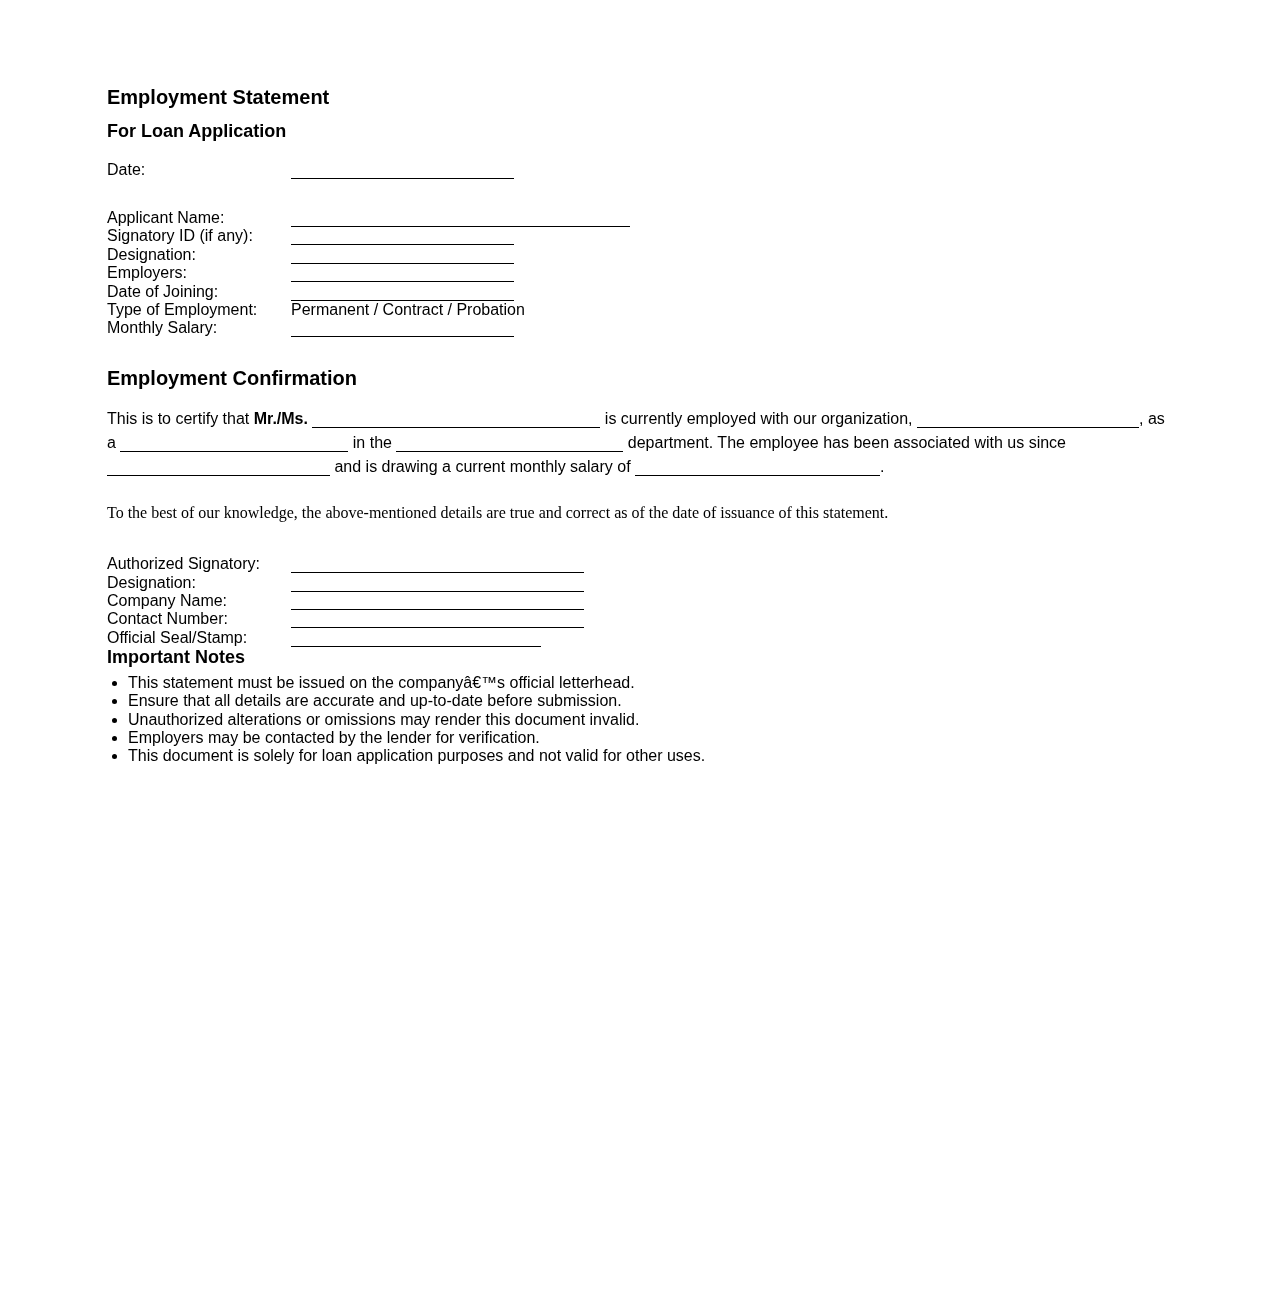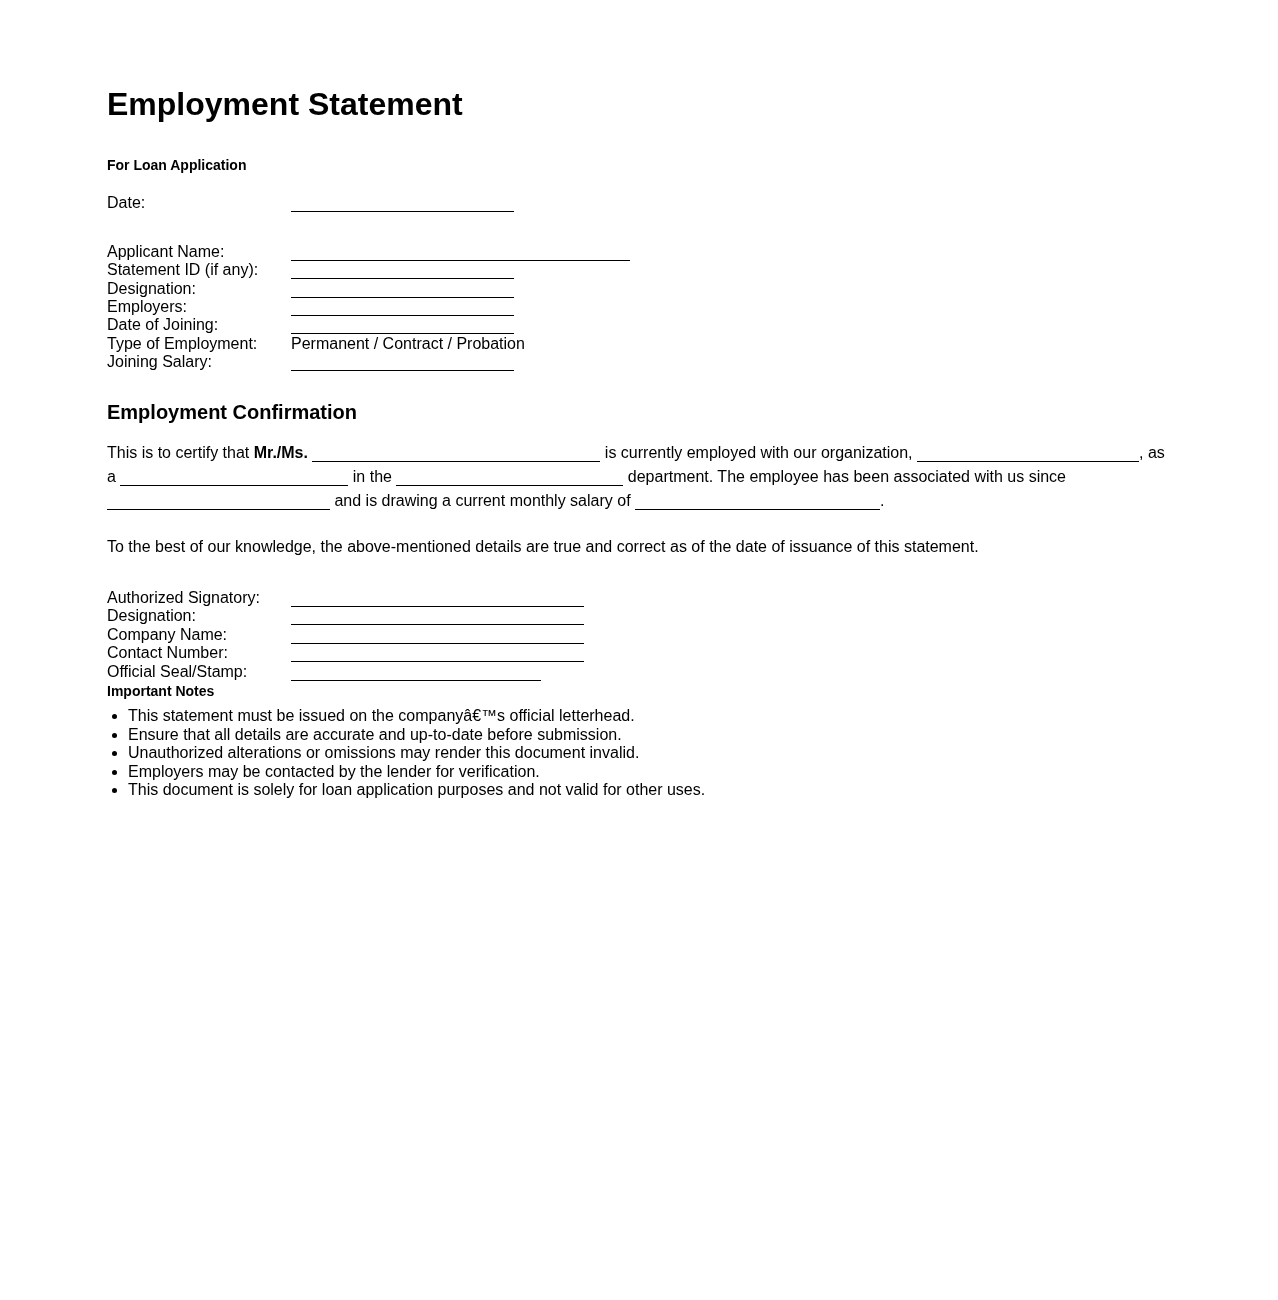--- a/index.html
+++ b/index.html
@@ -4,43 +4,43 @@
 <style>
   * { box-sizing: border-box; }
   html, body { margin: 0; padding: 0; background: #ffffff; }
   body {
     width: 1278px; height: 1300px;
     font-family: "Liberation Sans", "DejaVu Sans", sans-serif;
     color: #000000; font-size: 16px;
   }
   .page { padding: 86px 107px 0 107px; width: 1278px; }
 
-  h1.doc-title { font-size: 32px; font-weight: bold; margin: 0 0 32px 0; line-height: 1.15; }
+  h1.doc-title { font-size: 20px; font-weight: bold; margin: 0 0 12px 0; line-height: 1.15; }
   h2.section-heading { font-size: 20px; font-weight: bold; margin: 26px 0 0 0; line-height: 28px; }
-  h3.sub-heading { font-size: 14px; font-weight: bold; margin: 0; line-height: 21.5px; }
+  h3.sub-heading { font-size: 18px; font-weight: bold; margin: 0; line-height: 21.5px; }
 
   p.date-row { margin: 18px 0 0 0; line-height: 18.4px; }
   .form-block { margin-top: 30px; }
   .form-row { line-height: 18.4px; white-space: nowrap; }
   .field-label { display: inline-block; width: 184px; }
 
   .blank {
     display: inline-block;
     border-bottom: 1.7px solid #000;
     vertical-align: -4px;
     height: 1px;
   }
 
   .confirm-para {
     margin: 15px 0 0 0;
     width: 1064px;
     line-height: 24px;
   }
   .confirm-para .blank { vertical-align: -4.5px; }
-  .closing-line { margin: 25px 0 8px 0; line-height: 18.4px; width: 1064px; }
+  .closing-line { margin: 25px 0 8px 0; line-height: 18.4px; width: 1064px; font-family: Liberation Serif, serif; }
 
   .signatory-block { margin-top: 33px; }
 
   h3.notes-heading { }
   ul.notes-list { margin: 5px 0 0 0; padding-left: 21px; }
   ul.notes-list li { line-height: 18.4px; }
 
   .bold { font-weight: bold; }
 
   
@@ -66,36 +66,36 @@
 
   <p class="date-row">
     <span class="field-label">Date:</span><span class="blank w-date"></span>
   </p>
 
   <div class="form-block">
     <div class="form-row">
       <span class="field-label">Applicant Name:</span><span class="blank w-name"></span>
     </div>
     <div class="form-row">
-      <span class="field-label">Statement ID (if any):</span><span class="blank w-std"></span>
+      <span class="field-label">Signatory ID (if any):</span><span class="blank w-std"></span>
     </div>
     <div class="form-row">
       <span class="field-label">Designation:</span><span class="blank w-std"></span>
     </div>
     <div class="form-row">
       <span class="field-label">Employers:</span><span class="blank w-std"></span>
     </div>
     <div class="form-row">
       <span class="field-label">Date of Joining:</span><span class="blank w-std"></span>
     </div>
     <div class="form-row">
       <span class="field-label">Type of Employment:</span><span>Permanent / Contract / Probation</span>
     </div>
     <div class="form-row">
-      <span class="field-label">Joining Salary:</span><span class="blank w-std"></span>
+      <span class="field-label">Monthly Salary:</span><span class="blank w-std"></span>
     </div>
   </div>
 
   <h2 class="section-heading">Employment Confirmation</h2>
 
   <p class="confirm-para"><span>This is to certify that </span><span class="bold">Mr./Ms. </span><span class="blank w-b1"></span><span> is currently employed with our organization, </span><span class="blank w-b2"></span><span>, as a </span><span class="blank w-b3"></span><span> in the </span><span class="blank w-b4"></span><span> department. The employee has been associated with us since </span><span class="blank w-b5"></span><span> and is drawing a current monthly salary of </span><span class="blank w-b6"></span><span>.</span></p>
 
   <p class="closing-line">To the best of our knowledge, the above-mentioned details are true and correct as of the date of issuance of this statement.</p>
 
   <div class="form-block signatory-block">

